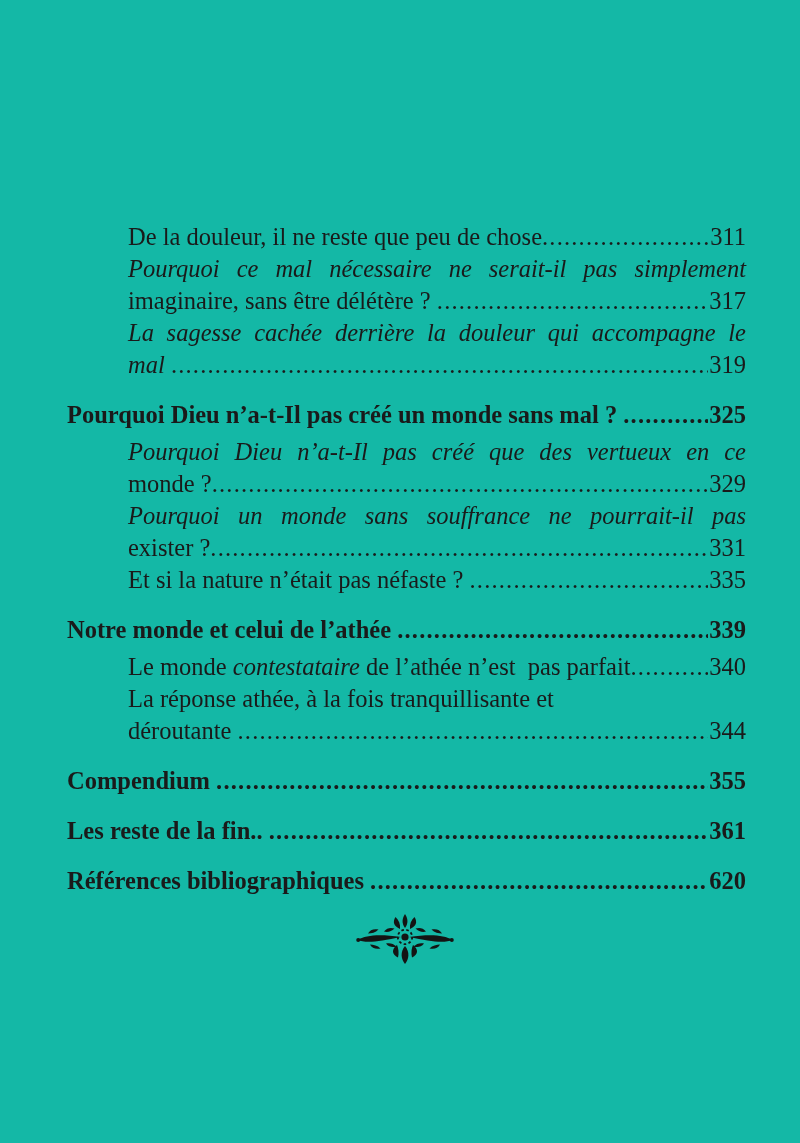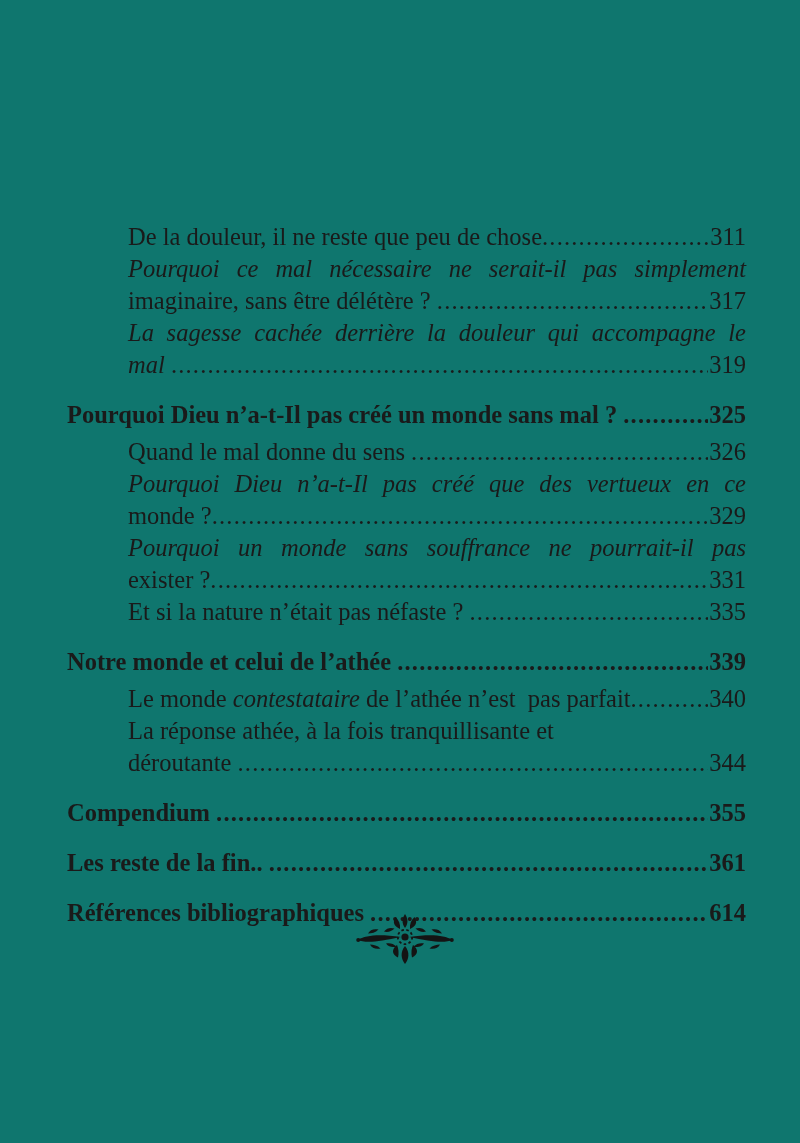--- a/index.html
+++ b/index.html
@@ -4,21 +4,21 @@
 <style>
   html,body { margin:0; padding:0; }
   body {
     width:800px; height:1143px;
     background:#ffffff;
     font-family:"Liberation Serif","DejaVu Serif",serif;
     color:#1a1a1a;
     overflow:hidden;
     position:relative;
   }
-  .page { position:absolute; inset:0; background:#0f766e; }
+  .page { position:absolute; inset:0; background:#14b8a6; }
   .toc {
     position:absolute;
     left:67px; top:221px;
     width:679px;
   }
   .line {
     font-size:24.5px;
     line-height:32px;
     display:flex;
     align-items:baseline;
@@ -72,25 +72,20 @@
       <div class="line indent">
         <span class="txt"><span class="it">mal </span></span>
         <span class="leader"></span>
         <span class="pagenum">319</span>
       </div>
       <div class="line bold">
         <span class="txt"><span>Pourquoi Dieu n’a-t-Il pas créé un monde sans mal ? </span></span>
         <span class="leader"></span>
         <span class="pagenum">325</span>
       </div>
-      <div class="line indent">
-        <span class="txt"><span>Quand le mal donne du sens </span></span>
-        <span class="leader"></span>
-        <span class="pagenum">326</span>
-      </div>
       <div class="line indent justify"><span class="txt"><span>Pourquoi Dieu n’a-t-Il pas créé que des vertueux en ce</span></span></div>
       <div class="line indent">
         <span class="txt"><span>monde ?</span></span>
         <span class="leader"></span>
         <span class="pagenum">329</span>
       </div>
       <div class="line indent justify"><span class="txt"><span>Pourquoi un monde sans souffrance ne pourrait-il pas</span></span></div>
       <div class="line indent">
         <span class="txt"><span>exister ?</span></span>
         <span class="leader"></span>
@@ -125,21 +120,21 @@
         <span class="pagenum">355</span>
       </div>
       <div class="line bold">
         <span class="txt"><span>Les reste de la fin.. </span></span>
         <span class="leader"></span>
         <span class="pagenum">361</span>
       </div>
       <div class="line bold">
         <span class="txt"><span>Références bibliographiques </span></span>
         <span class="leader"></span>
-        <span class="pagenum">614</span>
+        <span class="pagenum">620</span>
       </div>
     </div>
 
   <div class="ornament">
     <svg width="100" height="52" viewBox="0 0 100 52" xmlns="http://www.w3.org/2000/svg">
       <g fill="#141414" stroke="none">
 
         <path d="M50 1 C47 6 46.5 10 50 15 C53.5 10 53 6 50 1 Z"></path>
         <path d="M40.5 4 C37.5 9 38.5 13 45 16 C45.5 11 43.8 7 40.5 4 Z"></path>
         <path d="M59.5 4 C62.5 9 61.5 13 55 16 C54.5 11 56.2 7 59.5 4 Z"></path>

